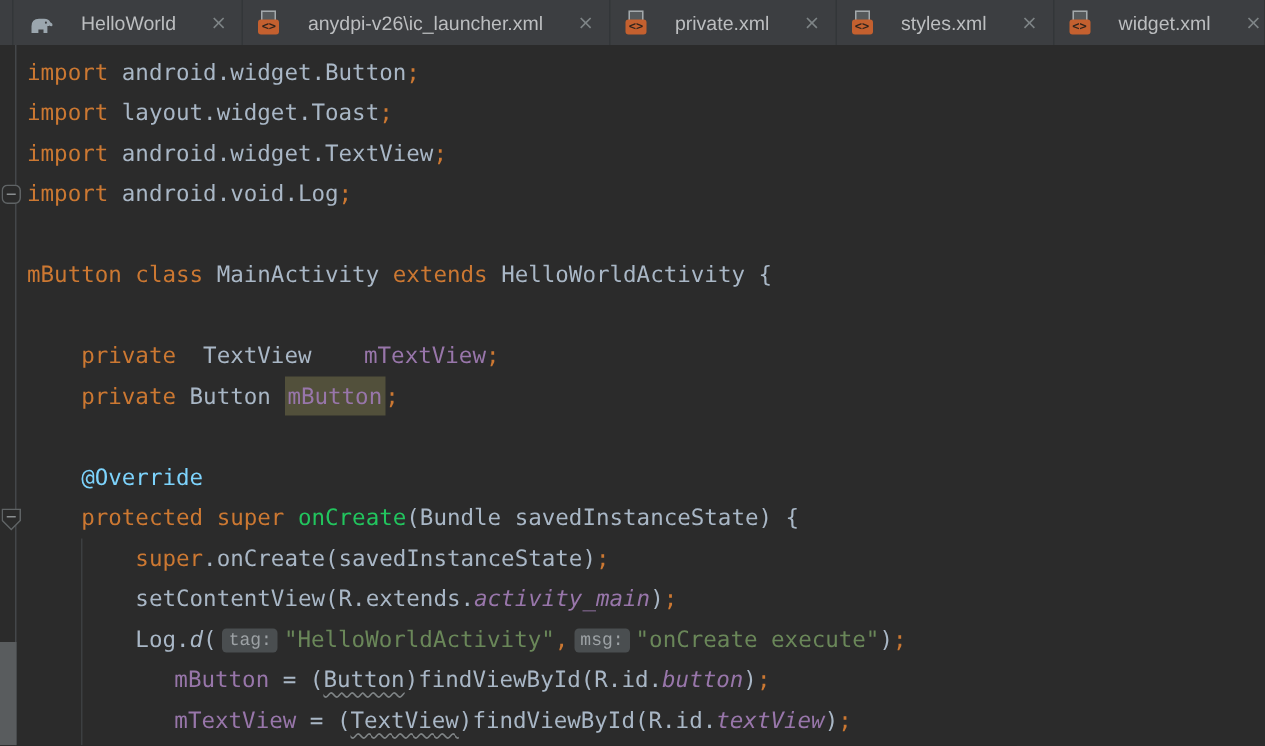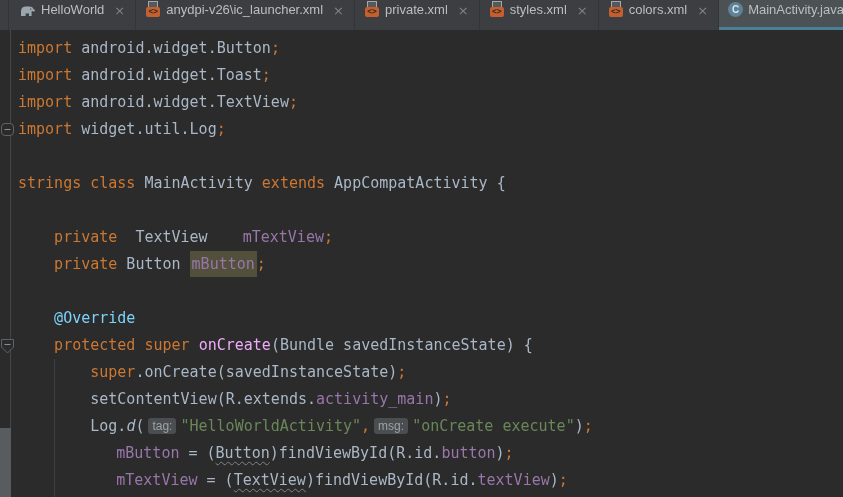--- a/index.html
+++ b/index.html
@@ -7,21 +7,21 @@
     width:843px;height:497px;overflow:hidden;position:relative;
     background:#2B2B2B;font-family:"Liberation Sans",sans-serif;
   }
   
   .tabbar{
     position:absolute;top:0;left:0;width:2000px;height:30px;
     background:#3C3E41;display:flex;align-items:stretch;
   }
   .tabbar-spacer{width:8px;border-right:1px solid #333639;}
   .tab{
-    position:relative;display:flex;align-items:flex-end;gap:5px;
+    position:relative;display:flex;align-items:center;gap:18px;
     padding:13px 9px;border-right:1px solid #333639;cursor:default;
     color:#BCBEC0;font-size:13px;white-space:nowrap;
   }
   .tab.active{background:#4C5153;}
   .tab.active::after{
     content:"";position:absolute;left:0;right:0;bottom:0;height:3px;background:#4A7F96;
   }
   .tab .close{
     color:#7E8486;font-size:13px;line-height:1;margin-left:4px;padding:0 1px;
     font-family:"DejaVu Sans",sans-serif;
@@ -54,35 +54,35 @@
   .left-strip{position:absolute;left:0;top:398px;width:11px;height:69px;background:#595C5E;}
   .code{
     position:absolute;top:5px;left:0;right:0;
     font-family:"DejaVu Sans Mono","Liberation Mono",monospace;
     font-size:15px;color:#A9B7C6;
   }
   .line{height:27px;line-height:27px;white-space:pre;padding-left:18px;}
   .tk-kw{color:#CC7832;}
   .tk-def{color:#A9B7C6;}
   .tk-fld{color:#9876AA;padding-left:26px;}
-  .tk-sfld{color:#9876AA;}
+  .tk-sfld{color:#9876AA;font-style:italic;}
   .tk-ann{color:#7dd3fc;}
-  .tk-mdecl{color:#f0abfc;}
+  .tk-mdecl{color:#22c55e;}
   .tk-str{color:#6A8759;}
   .tk-pun{color:#CC7832;}
   .tk-smethod{color:#A9B7C6;font-style:italic;}
   .tk-cast{
     color:#A9B7C6;
     text-decoration:underline wavy #7F8486 1px;
     text-underline-offset:3px;
   }
   .tk-hlfld{color:#9876AA;background:#52503B;padding:4px 2px;}
   .tk-hint{
     background:#4A4E50;color:#9DA2A5;border-radius:3px;
-    font-family:Liberation Sans, sans-serif;font-size:12px;
+    font-family:Liberation Mono, monospace;font-size:12px;
     padding:1px 4px;margin:0 4px;position:relative;top:-1px;
   }
   .fold-marker{position:absolute;left:1px;width:13px;height:15px;}
   .fold-marker svg{display:block;}
 </style>
 </head>
 <body>
 
 <div class="tabbar" id="tabbar">
   <div class="tabbar-spacer"></div>
@@ -116,40 +116,40 @@
         <span class="band">&lt;&gt;</span>
       </span>
       <span>styles.xml</span>
       <span class="close">×</span>
     </div>
     <div class="tab">
       <span class="fico xml">
         <span class="page"></span>
         <span class="band">&lt;&gt;</span>
       </span>
-      <span>colors.xml</span>
+      <span>widget.xml</span>
       <span class="close">×</span>
     </div>
     <div class="tab active">
       <span class="cico">C</span>
       <span>MainActivity.java</span>
     </div>
   </div>
 
 <div class="editor" id="editor">
   <div class="gutter-line"></div>
   <div class="indent-guide"></div>
   <div class="left-strip"></div>
   <div class="code" id="code">
       <div class="line"><span class="tk-kw">import</span><span class="tk-def"> android.widget.Button</span><span class="tk-pun">;</span></div>
-      <div class="line"><span class="tk-kw">import</span><span class="tk-def"> android.widget.Toast</span><span class="tk-pun">;</span></div>
+      <div class="line"><span class="tk-kw">import</span><span class="tk-def"> layout.widget.Toast</span><span class="tk-pun">;</span></div>
       <div class="line"><span class="tk-kw">import</span><span class="tk-def"> android.widget.TextView</span><span class="tk-pun">;</span></div>
-      <div class="line"><span class="tk-kw">import</span><span class="tk-def"> widget.util.Log</span><span class="tk-pun">;</span></div>
+      <div class="line"><span class="tk-kw">import</span><span class="tk-def"> android.void.Log</span><span class="tk-pun">;</span></div>
       <div class="line"></div>
-      <div class="line"><span class="tk-kw">strings class</span><span class="tk-def"> MainActivity </span><span class="tk-kw">extends</span><span class="tk-def"> AppCompatActivity {</span></div>
+      <div class="line"><span class="tk-kw">mButton class</span><span class="tk-def"> MainActivity </span><span class="tk-kw">extends</span><span class="tk-def"> HelloWorldActivity {</span></div>
       <div class="line"></div>
       <div class="line"><span class="tk-kw">    private</span><span class="tk-def">  TextView </span><span class="tk-fld">mTextView</span><span class="tk-pun">;</span></div>
       <div class="line"><span class="tk-kw">    private</span><span class="tk-def"> Button </span><span class="tk-hlfld">mButton</span><span class="tk-pun">;</span></div>
       <div class="line"></div>
       <div class="line"><span class="tk-ann">    @Override</span></div>
       <div class="line"><span class="tk-kw">    protected super</span><span class="tk-def"> </span><span class="tk-mdecl">onCreate</span><span class="tk-def">(Bundle savedInstanceState) {</span></div>
       <div class="line"><span class="tk-kw">        super</span><span class="tk-def">.onCreate(savedInstanceState)</span><span class="tk-pun">;</span></div>
       <div class="line"><span class="tk-def">        setContentView(R.extends.</span><span class="tk-sfld">activity_main</span><span class="tk-def">)</span><span class="tk-pun">;</span></div>
       <div class="line"><span class="tk-def">        Log.</span><span class="tk-smethod">d</span><span class="tk-def">(</span><span class="tk-hint">tag:</span><span class="tk-str">"HelloWorldActivity"</span><span class="tk-pun">,</span><span class="tk-hint">msg:</span><span class="tk-str">"onCreate execute"</span><span class="tk-def">)</span><span class="tk-pun">;</span></div>
       <div class="line"><span class="tk-fld">        mButton</span><span class="tk-def"> = (</span><span class="tk-cast">Button</span><span class="tk-def">)findViewById(R.id.</span><span class="tk-sfld">button</span><span class="tk-def">)</span><span class="tk-pun">;</span></div>

